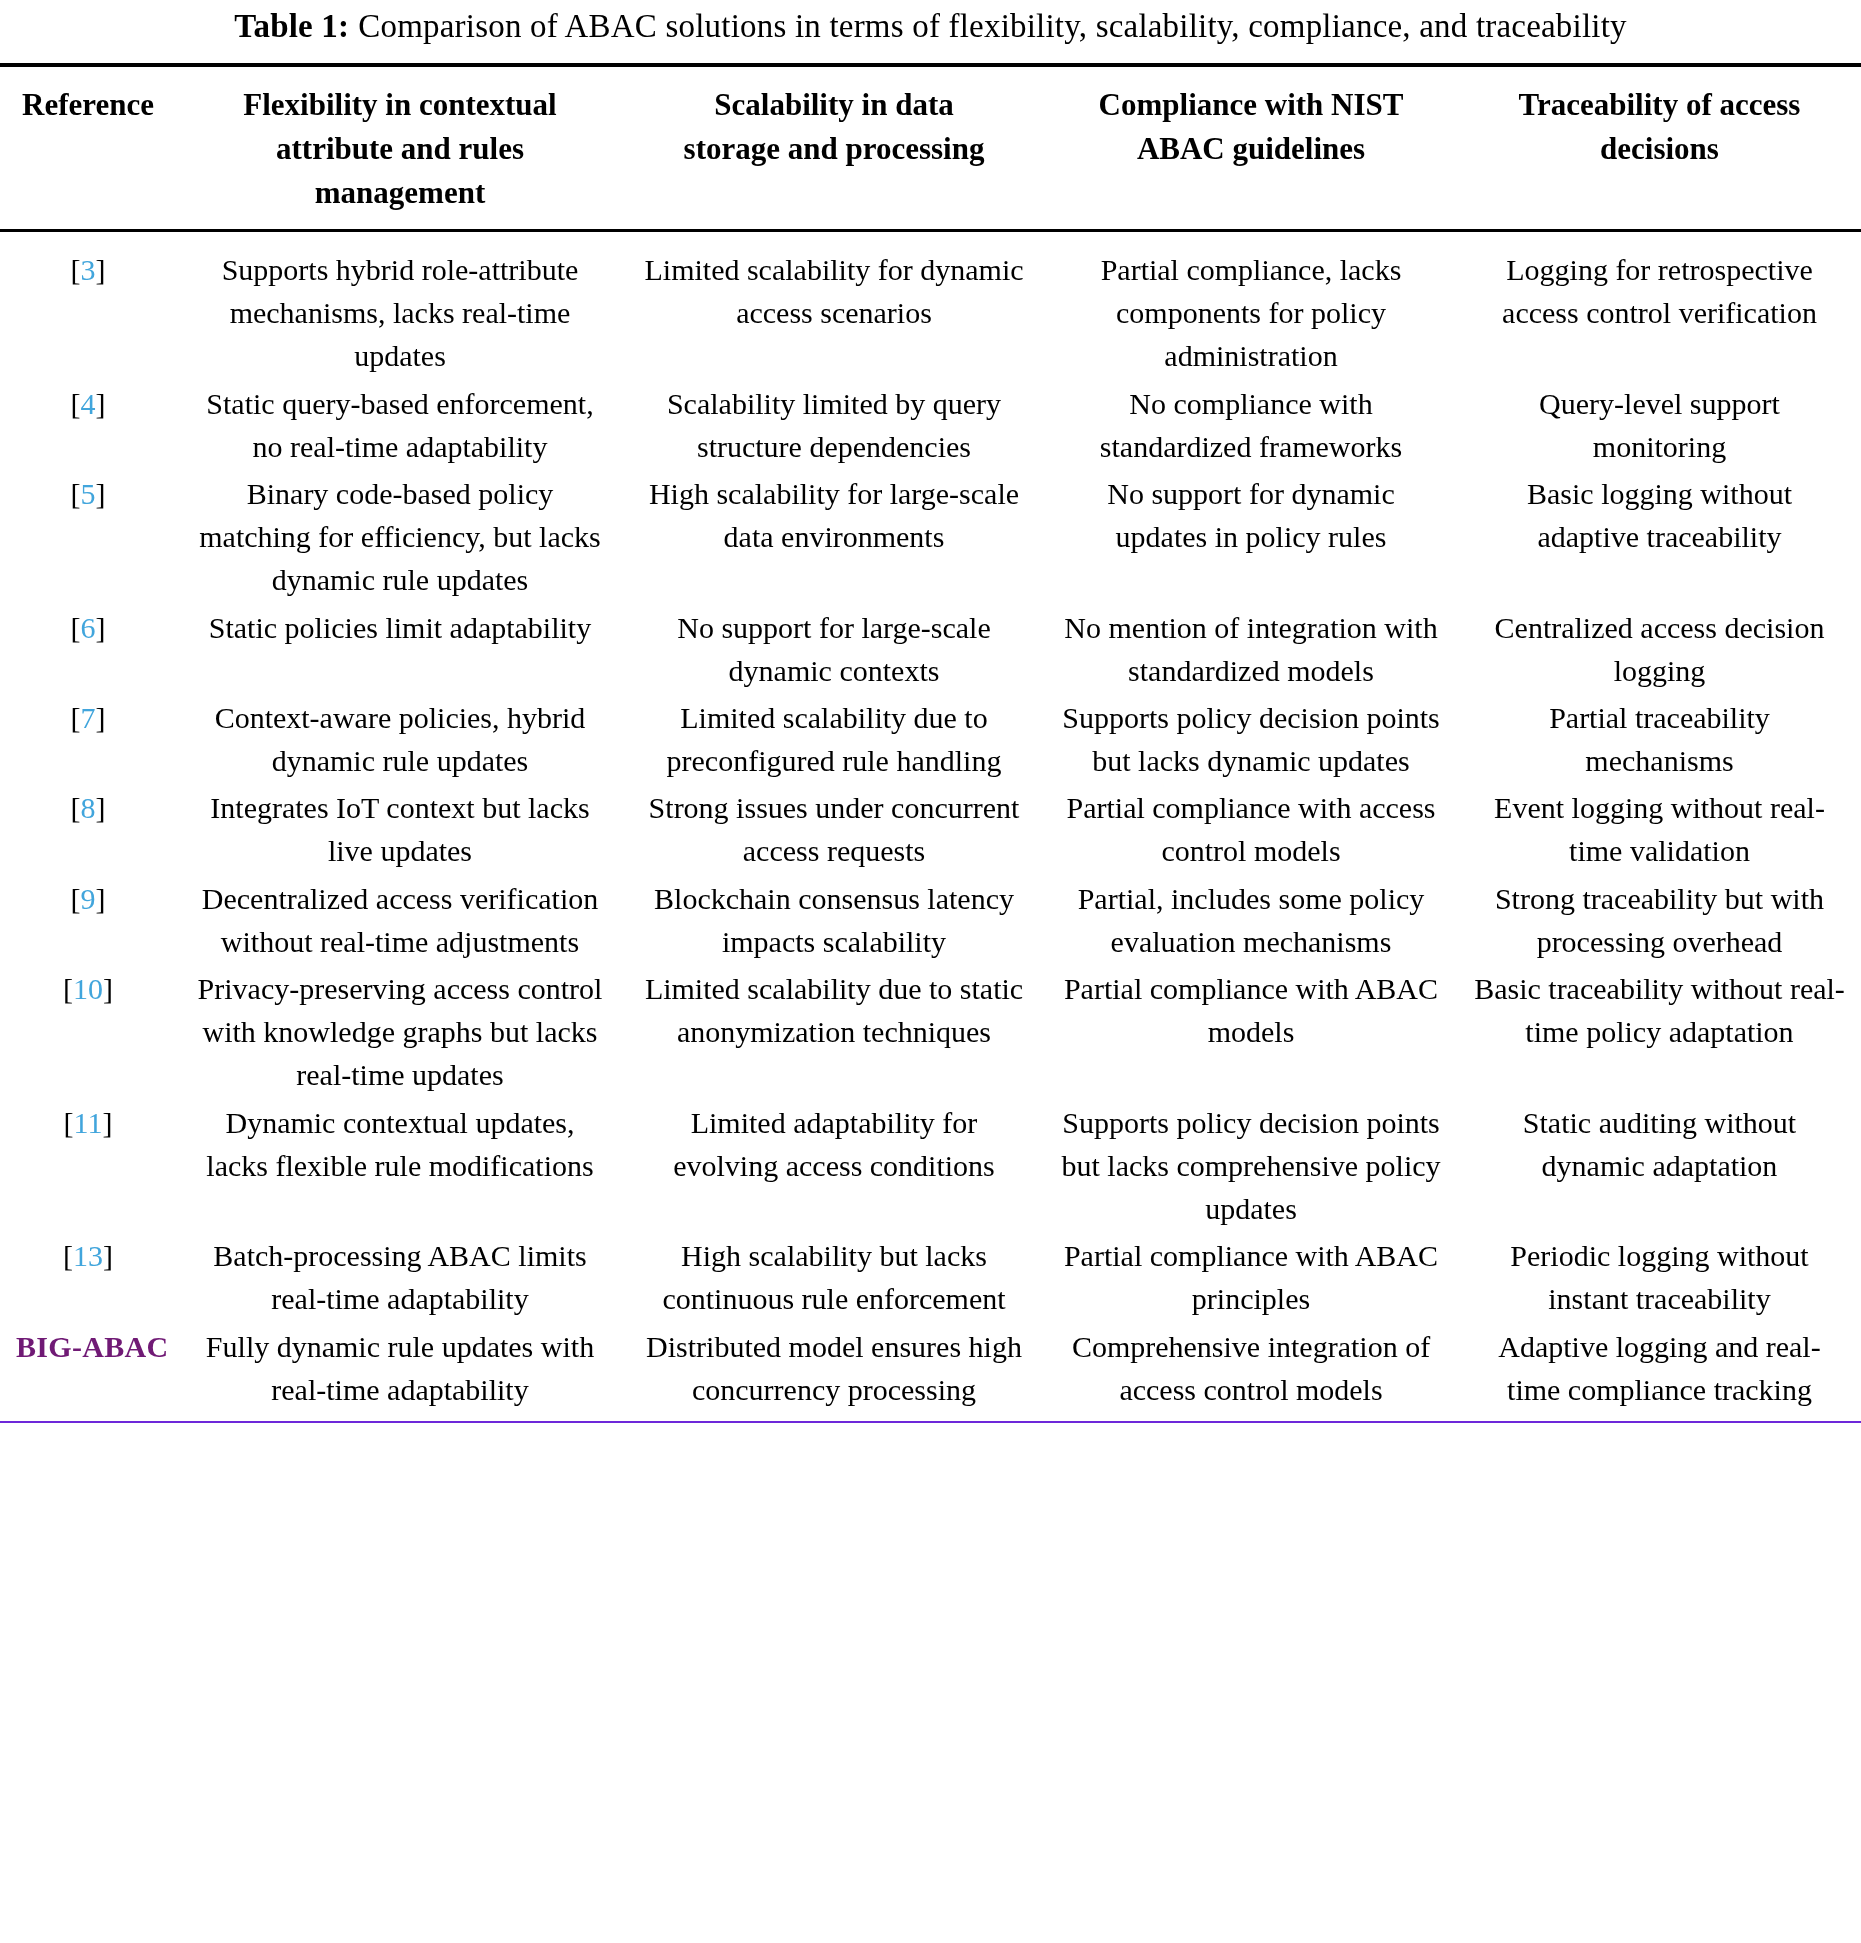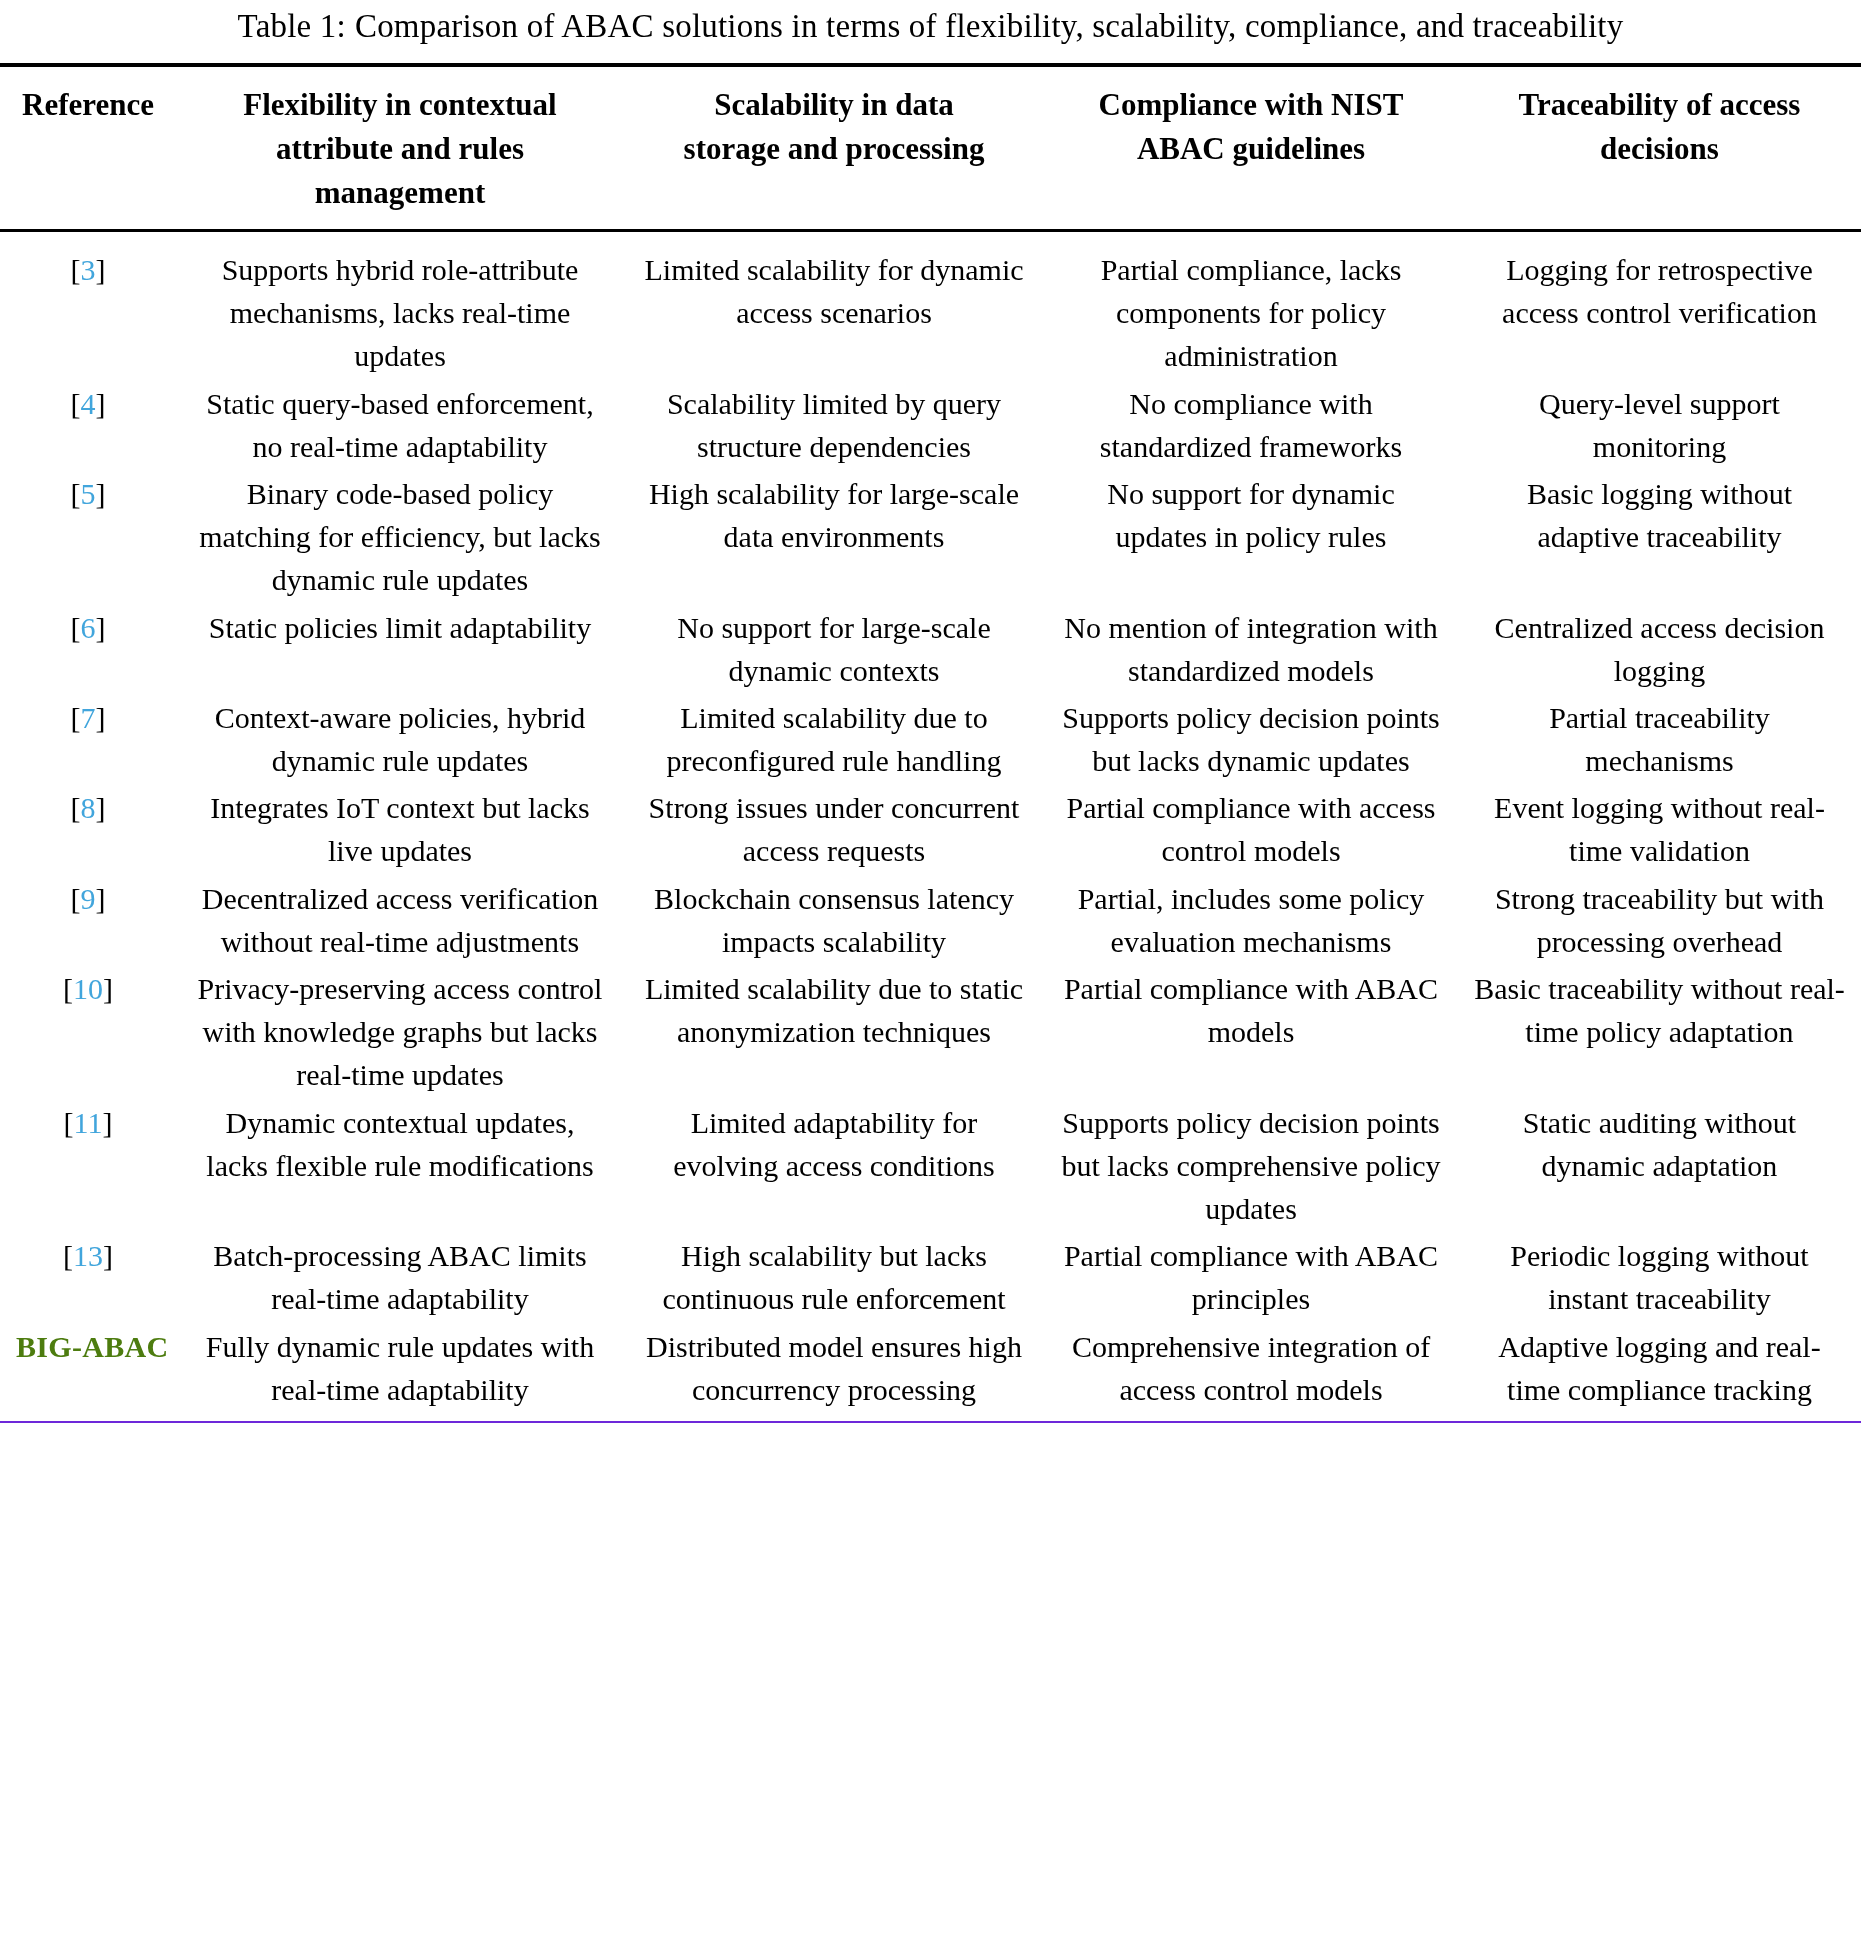--- a/index.html
+++ b/index.html
@@ -14,21 +14,21 @@
     background: #ffffff;
     overflow: hidden;
   }
   .caption {
     text-align: center;
     font-size: 33px;
     padding-top: 8px;
     margin-bottom: 18px;
     letter-spacing: 0.2px;
   }
-  .caption-label { font-weight: normal; margin-right: 9px; }
+  .caption-label { font-weight: bold; margin-right: 9px; }
   table.cmp {
     width: 1861px;
     border-collapse: collapse;
     border-top: 4px solid #000;
     border-bottom: 2px solid #6d28d9;
     table-layout: fixed;
   }
   thead tr { border-bottom: 3px solid #000; }
   th {
     font-weight: bold;
@@ -50,21 +50,21 @@
   tbody tr:last-child td { padding-bottom: 10px; }
   col.c-ref   { width: 176px; }
   col.c-flex  { width: 448px; }
   col.c-scal  { width: 420px; }
   col.c-comp  { width: 414px; }
   col.c-trac  { width: 403px; }
   .ref-cell { white-space: nowrap; }
   .bracket { color: #000; }
   .cite { color: var(--cite, #41a5dc); cursor: pointer; }
   .ref-cell.label-row .cite {
-    color: #4d7c0f;
+    color: #701a75;
     font-weight: bold;
     cursor: default;
     letter-spacing: 0.3px;
   }
 </style>
 </head>
 <body>
 
 <div class="page">
   <div class="caption">

